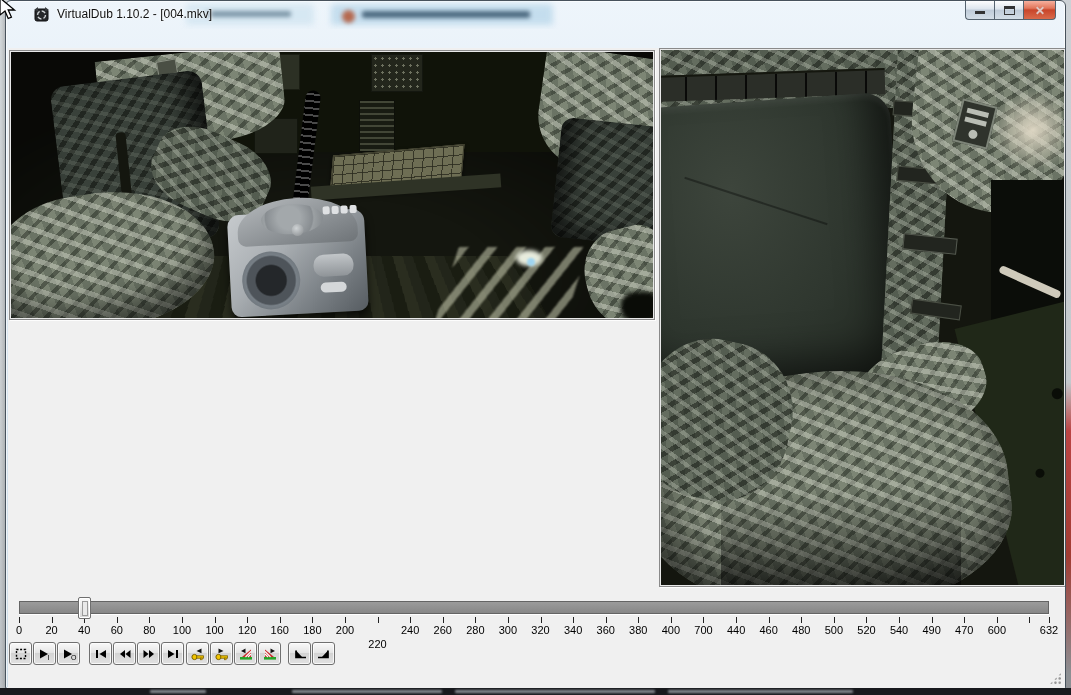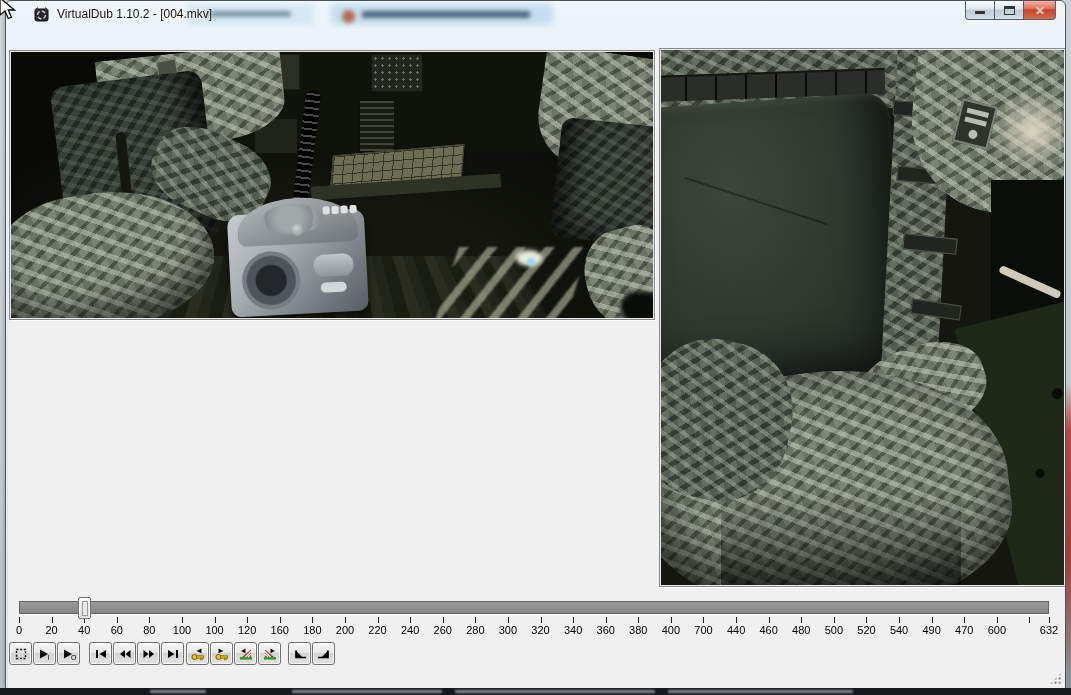--- a/index.html
+++ b/index.html
@@ -269,21 +269,21 @@
             <div class="tlabel" style="left: 206.57px;">100</div>
             <div class="tick" style="left: 239.165px;"></div>
             <div class="tlabel" style="left: 239.165px;">120</div>
             <div class="tick" style="left: 271.759px;"></div>
             <div class="tlabel" style="left: 271.759px;">160</div>
             <div class="tick" style="left: 304.354px;"></div>
             <div class="tlabel" style="left: 304.354px;">180</div>
             <div class="tick" style="left: 336.949px;"></div>
             <div class="tlabel" style="left: 336.949px;">200</div>
             <div class="tick" style="left: 369.544px;"></div>
-            <div class="tlabel" style="left: 369.544px;">220</div>
+            <div class="tlabel" style="left: 369.544px; margin-top: 14px;">220</div>
             <div class="tick" style="left: 402.139px;"></div>
             <div class="tlabel" style="left: 402.139px;">240</div>
             <div class="tick" style="left: 434.734px;"></div>
             <div class="tlabel" style="left: 434.734px;">260</div>
             <div class="tick" style="left: 467.329px;"></div>
             <div class="tlabel" style="left: 467.329px;">280</div>
             <div class="tick" style="left: 499.924px;"></div>
             <div class="tlabel" style="left: 499.924px;">300</div>
             <div class="tick" style="left: 532.519px;"></div>
             <div class="tlabel" style="left: 532.519px;">320</div>

